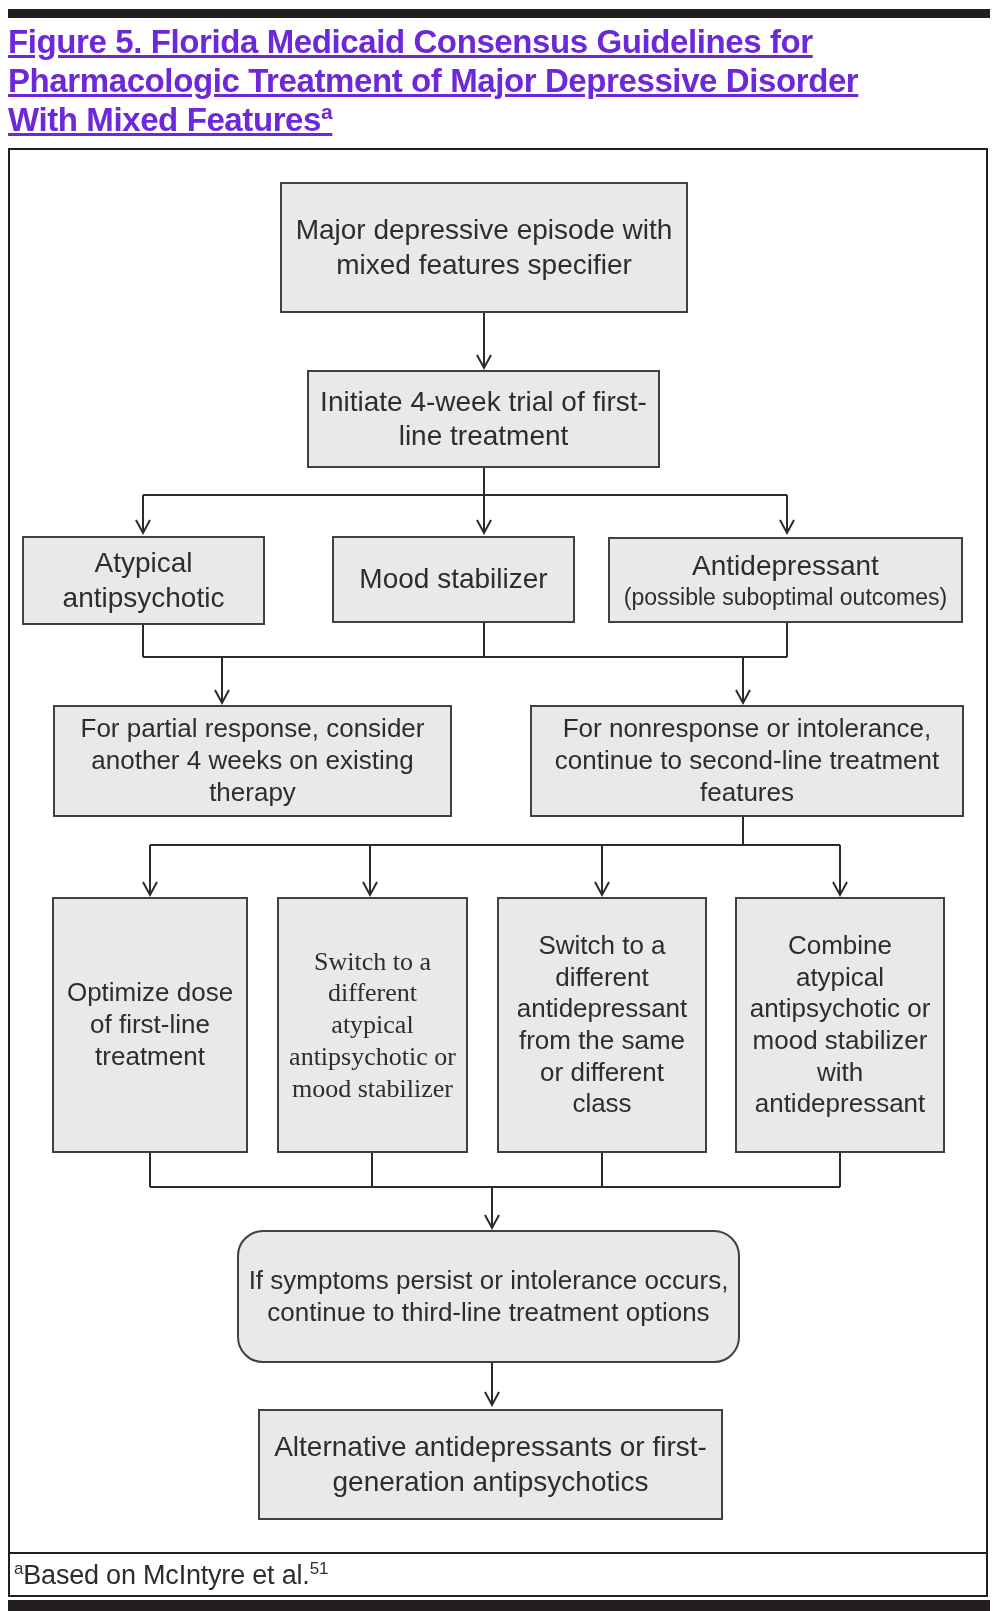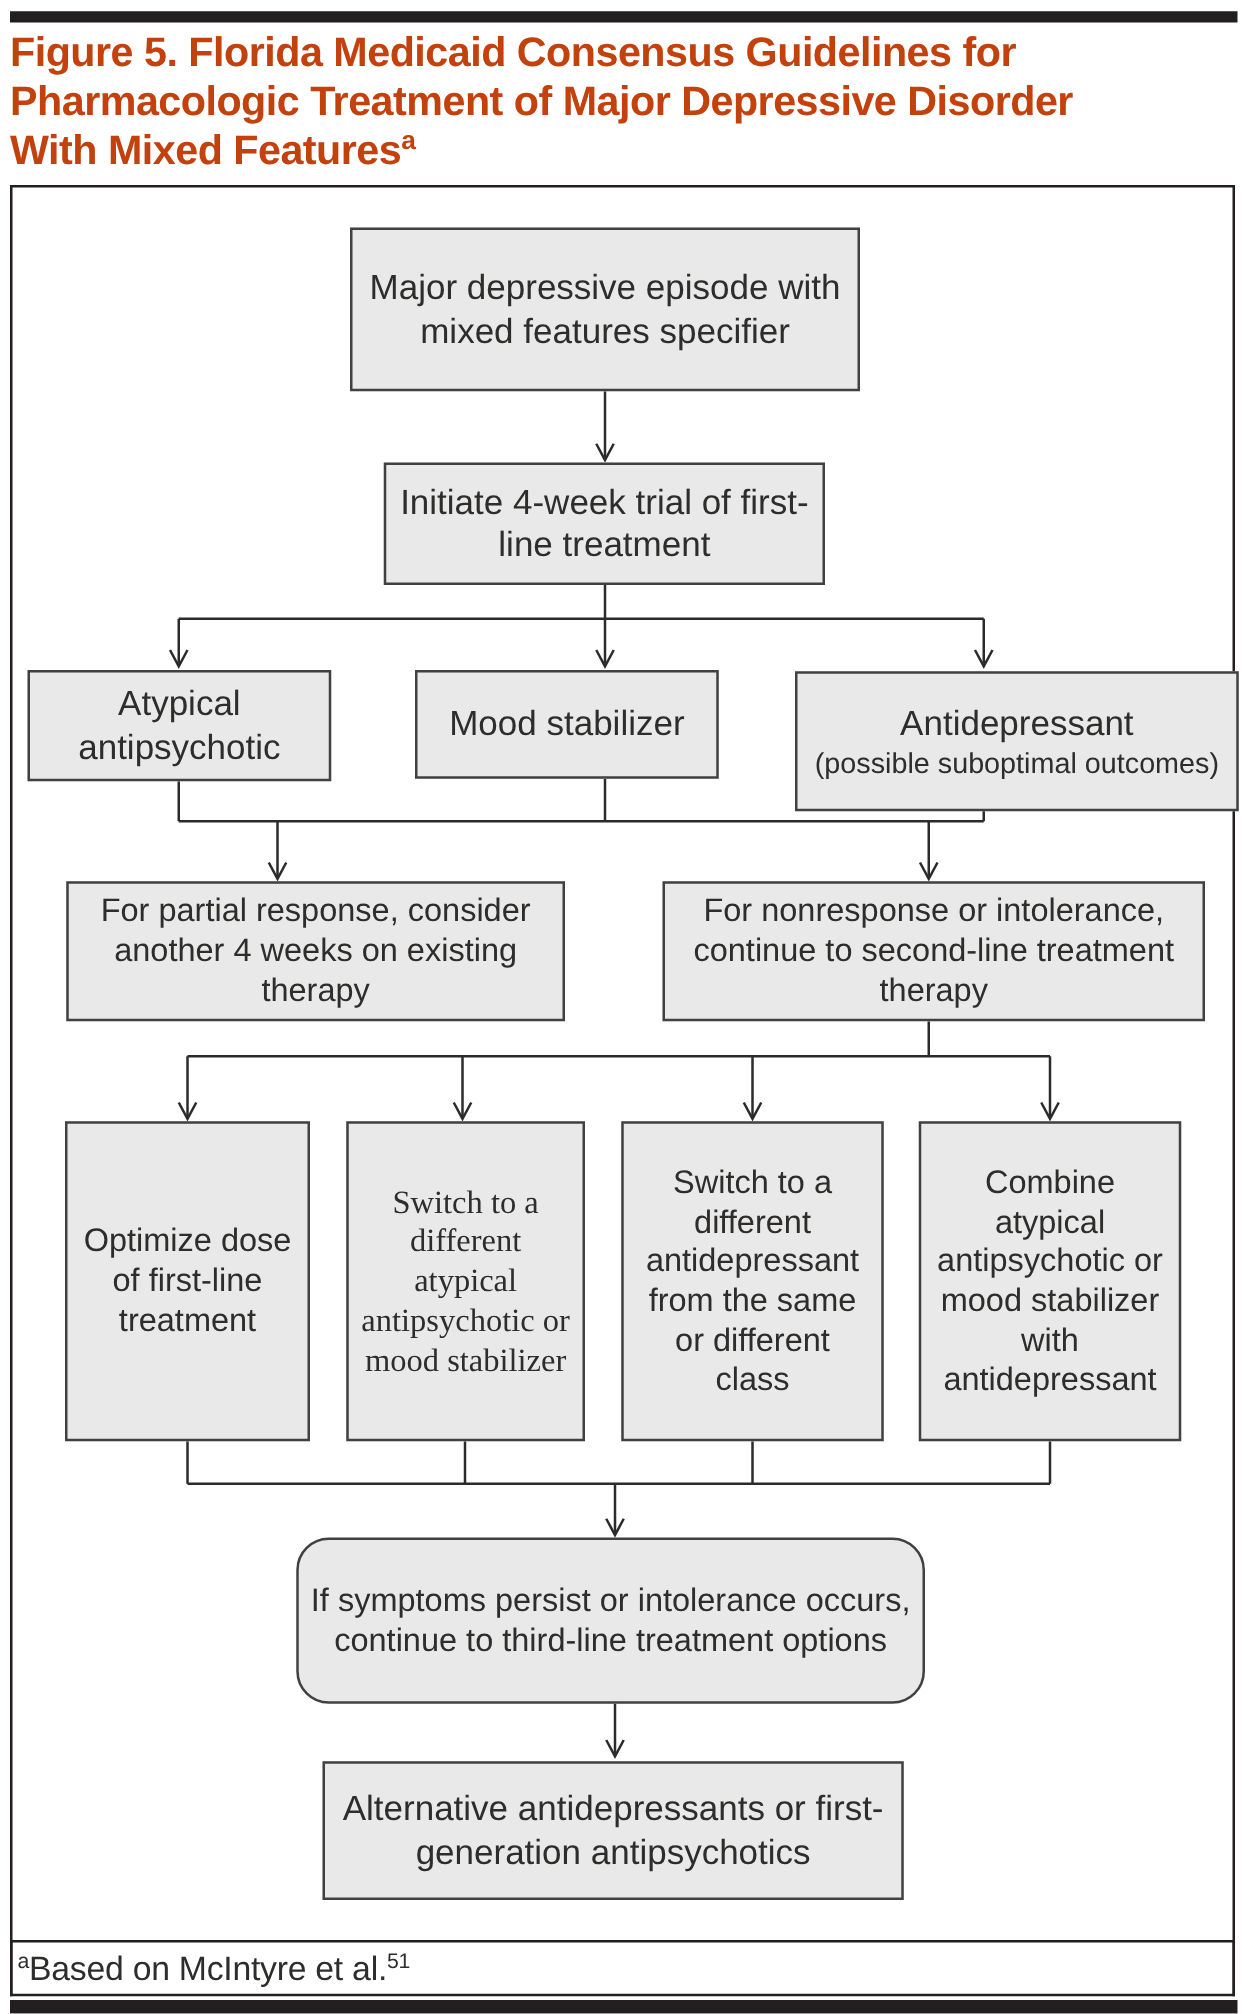--- a/index.html
+++ b/index.html
@@ -3,21 +3,21 @@
 <meta charset="utf-8">
 <style>
   html,body{margin:0;padding:0;background:#ffffff;}
   #canvas{
     position:relative;width:997px;height:1611px;background:#ffffff;overflow:hidden;
     font-family:"Liberation Sans",sans-serif;
   }
   .rule{position:absolute;background:#231f20;}
   #figure-title{
     position:absolute;left:8px;top:22px;width:965px;
-    font-size:33px;font-weight:700;color:#c2410c;line-height:39px;letter-spacing:-0.4px;
+    font-size:33px;font-weight:700;color:#6d28d9;line-height:39px;letter-spacing:-0.4px;text-decoration:underline;
   }
   #figure-title sup{font-size:21px;vertical-align:super;line-height:0;}
   #figure-panel{
     position:absolute;left:8px;top:148px;width:980px;height:1449px;
     border:2px solid #231f20;box-sizing:border-box;background:#ffffff;
   }
   #footnote-strip{
     position:absolute;left:8px;top:1552px;width:980px;height:45px;box-sizing:border-box;
     border-left:2px solid #231f20;border-right:2px solid #231f20;border-top:2px solid #231f20;
     display:flex;align-items:center;
@@ -109,31 +109,31 @@
   </div>
 
   <div class="node fs28" style="left:22px;top:536px;width:243px;height:89px;justify-content:center;">
     <span>Atypical antipsychotic</span>
   </div>
 
   <div class="node fs28" style="left:332px;top:536px;width:243px;height:87px;">
     <span>Mood stabilizer</span>
   </div>
 
-  <div class="node" style="left:608px;top:537px;width:355px;height:112px;margin-left:28px;">
+  <div class="node" style="left:608px;top:537px;width:355px;height:86px;">
     <span class="fs28">Antidepressant</span>
     <span class="note">(possible suboptimal outcomes)</span>
   </div>
 
   <div class="node fs26" style="left:23px;top:705px;width:399px;height:112px;margin-left:30px;">
     <span>For partial response, consider another 4 weeks on existing therapy</span>
   </div>
 
   <div class="node fs26" style="left:530px;top:705px;width:434px;height:112px;">
-    <span>For nonresponse or intolerance, continue to second-line treatment therapy</span>
+    <span>For nonresponse or intolerance, continue to second-line treatment features</span>
   </div>
 
   <div class="node fs26" style="left:52px;top:897px;width:196px;height:256px;">
     <span>Optimize dose of first-line treatment</span>
   </div>
 
   <div class="node fs26" style="left:277px;top:897px;width:191px;height:256px;font-family:Liberation Serif, serif;">
     <span>Switch to a different atypical antipsychotic or mood stabilizer</span>
   </div>
 

